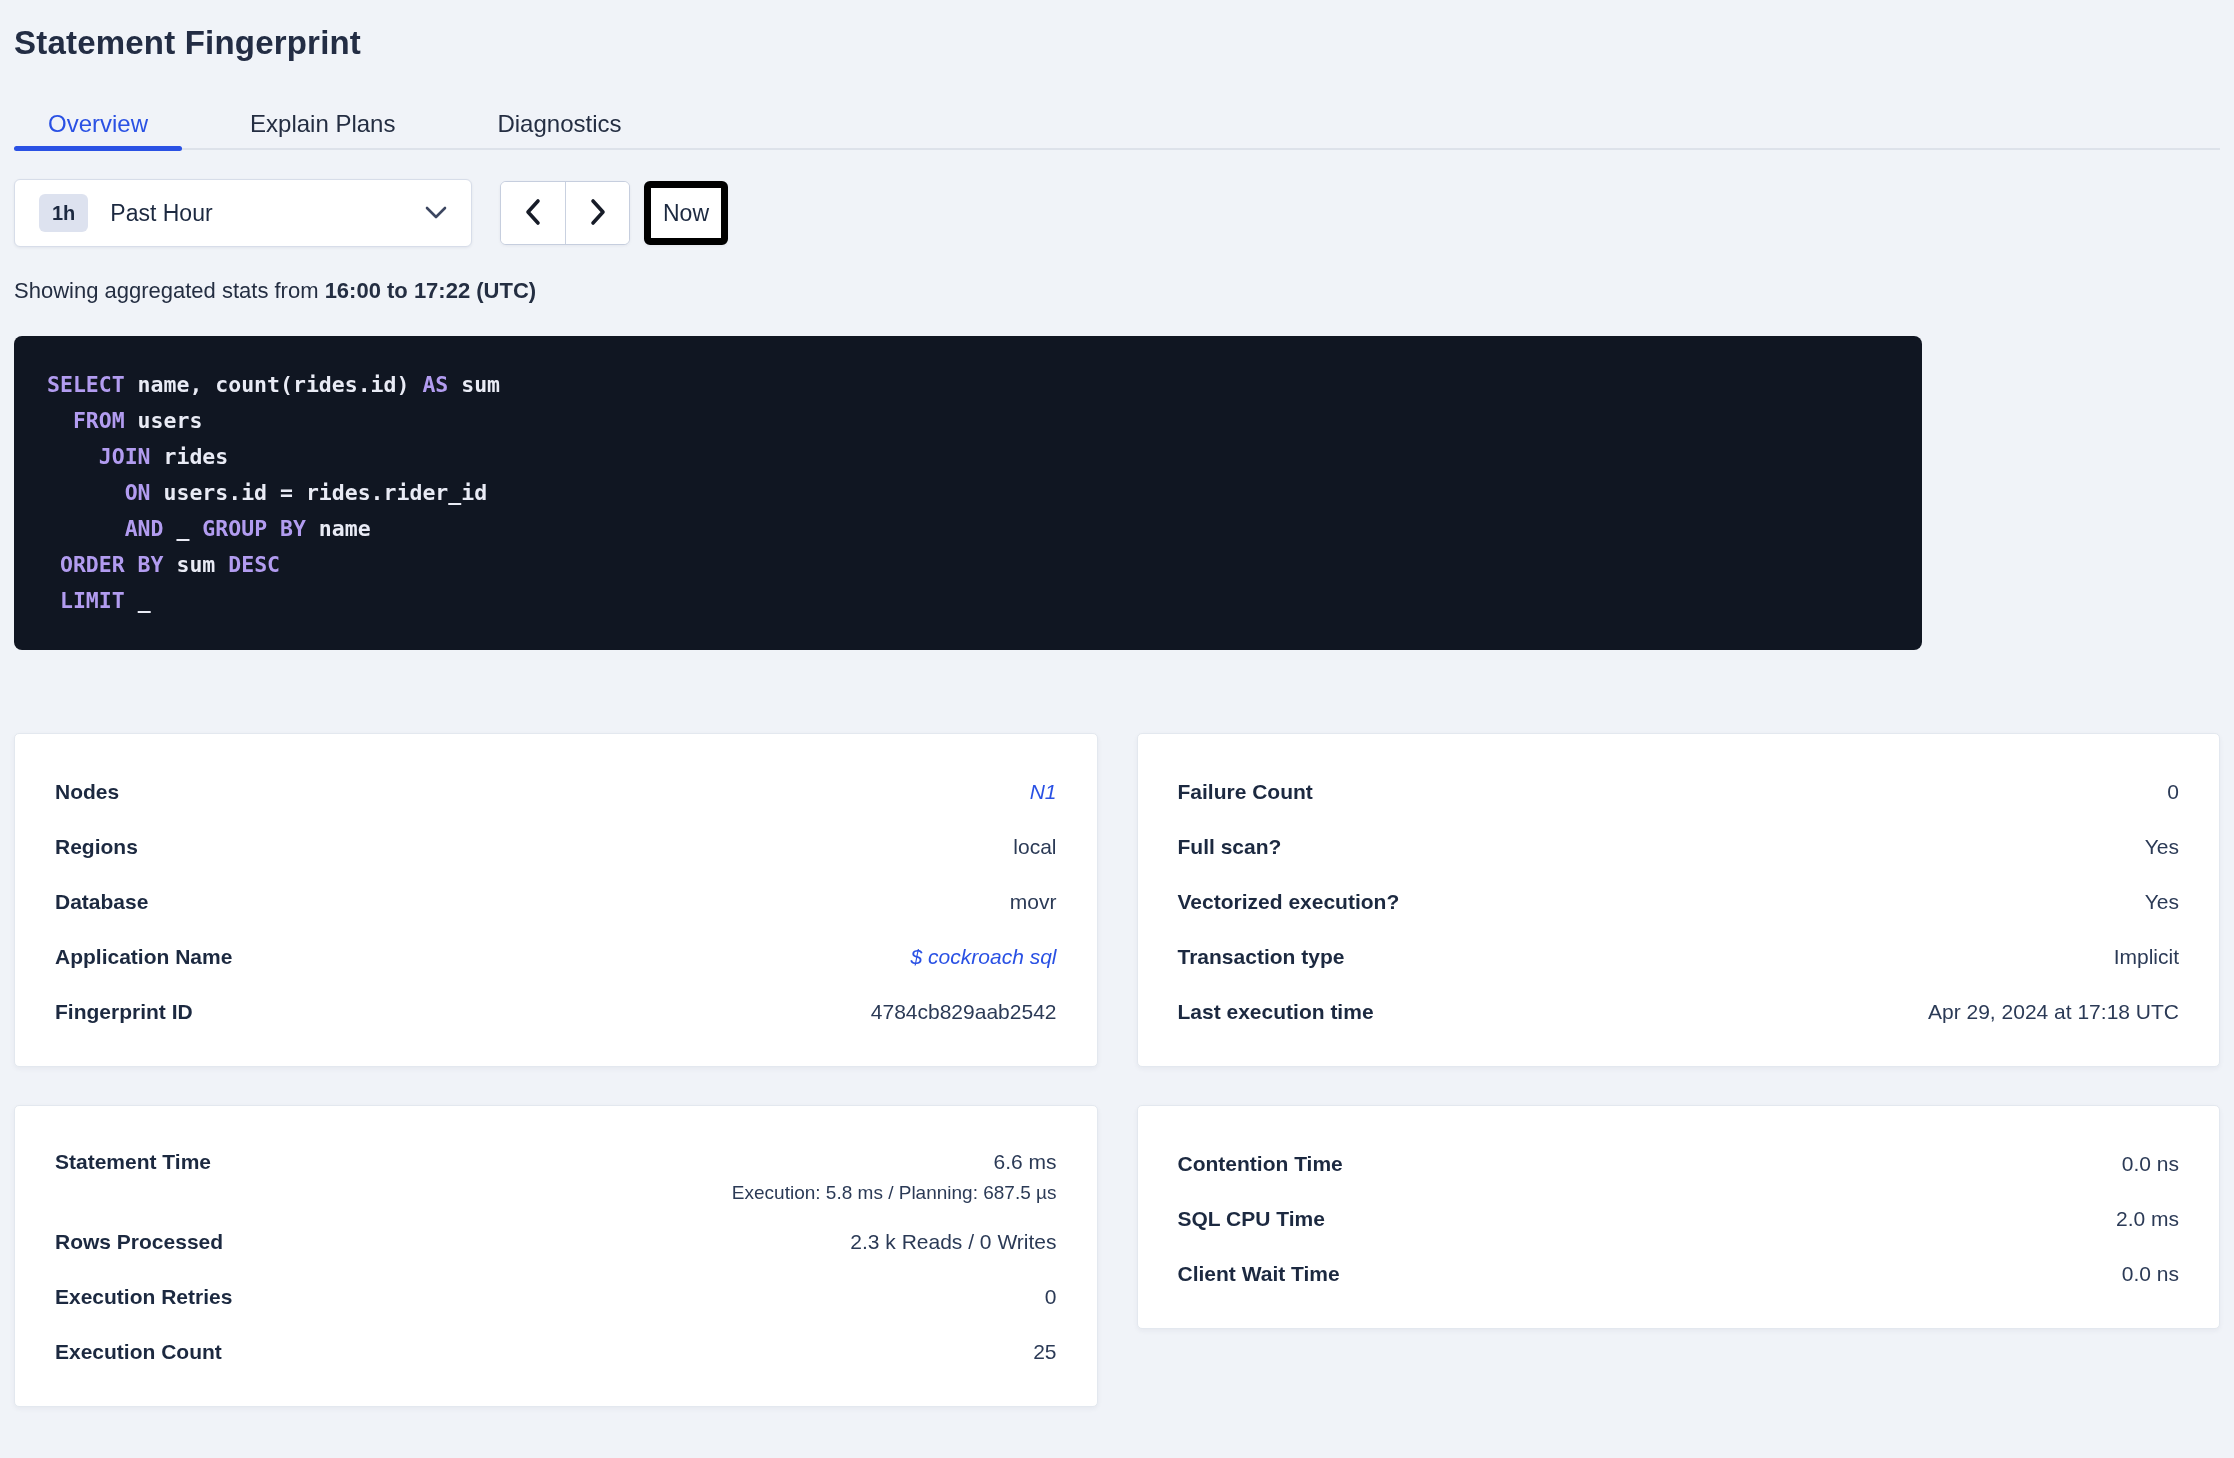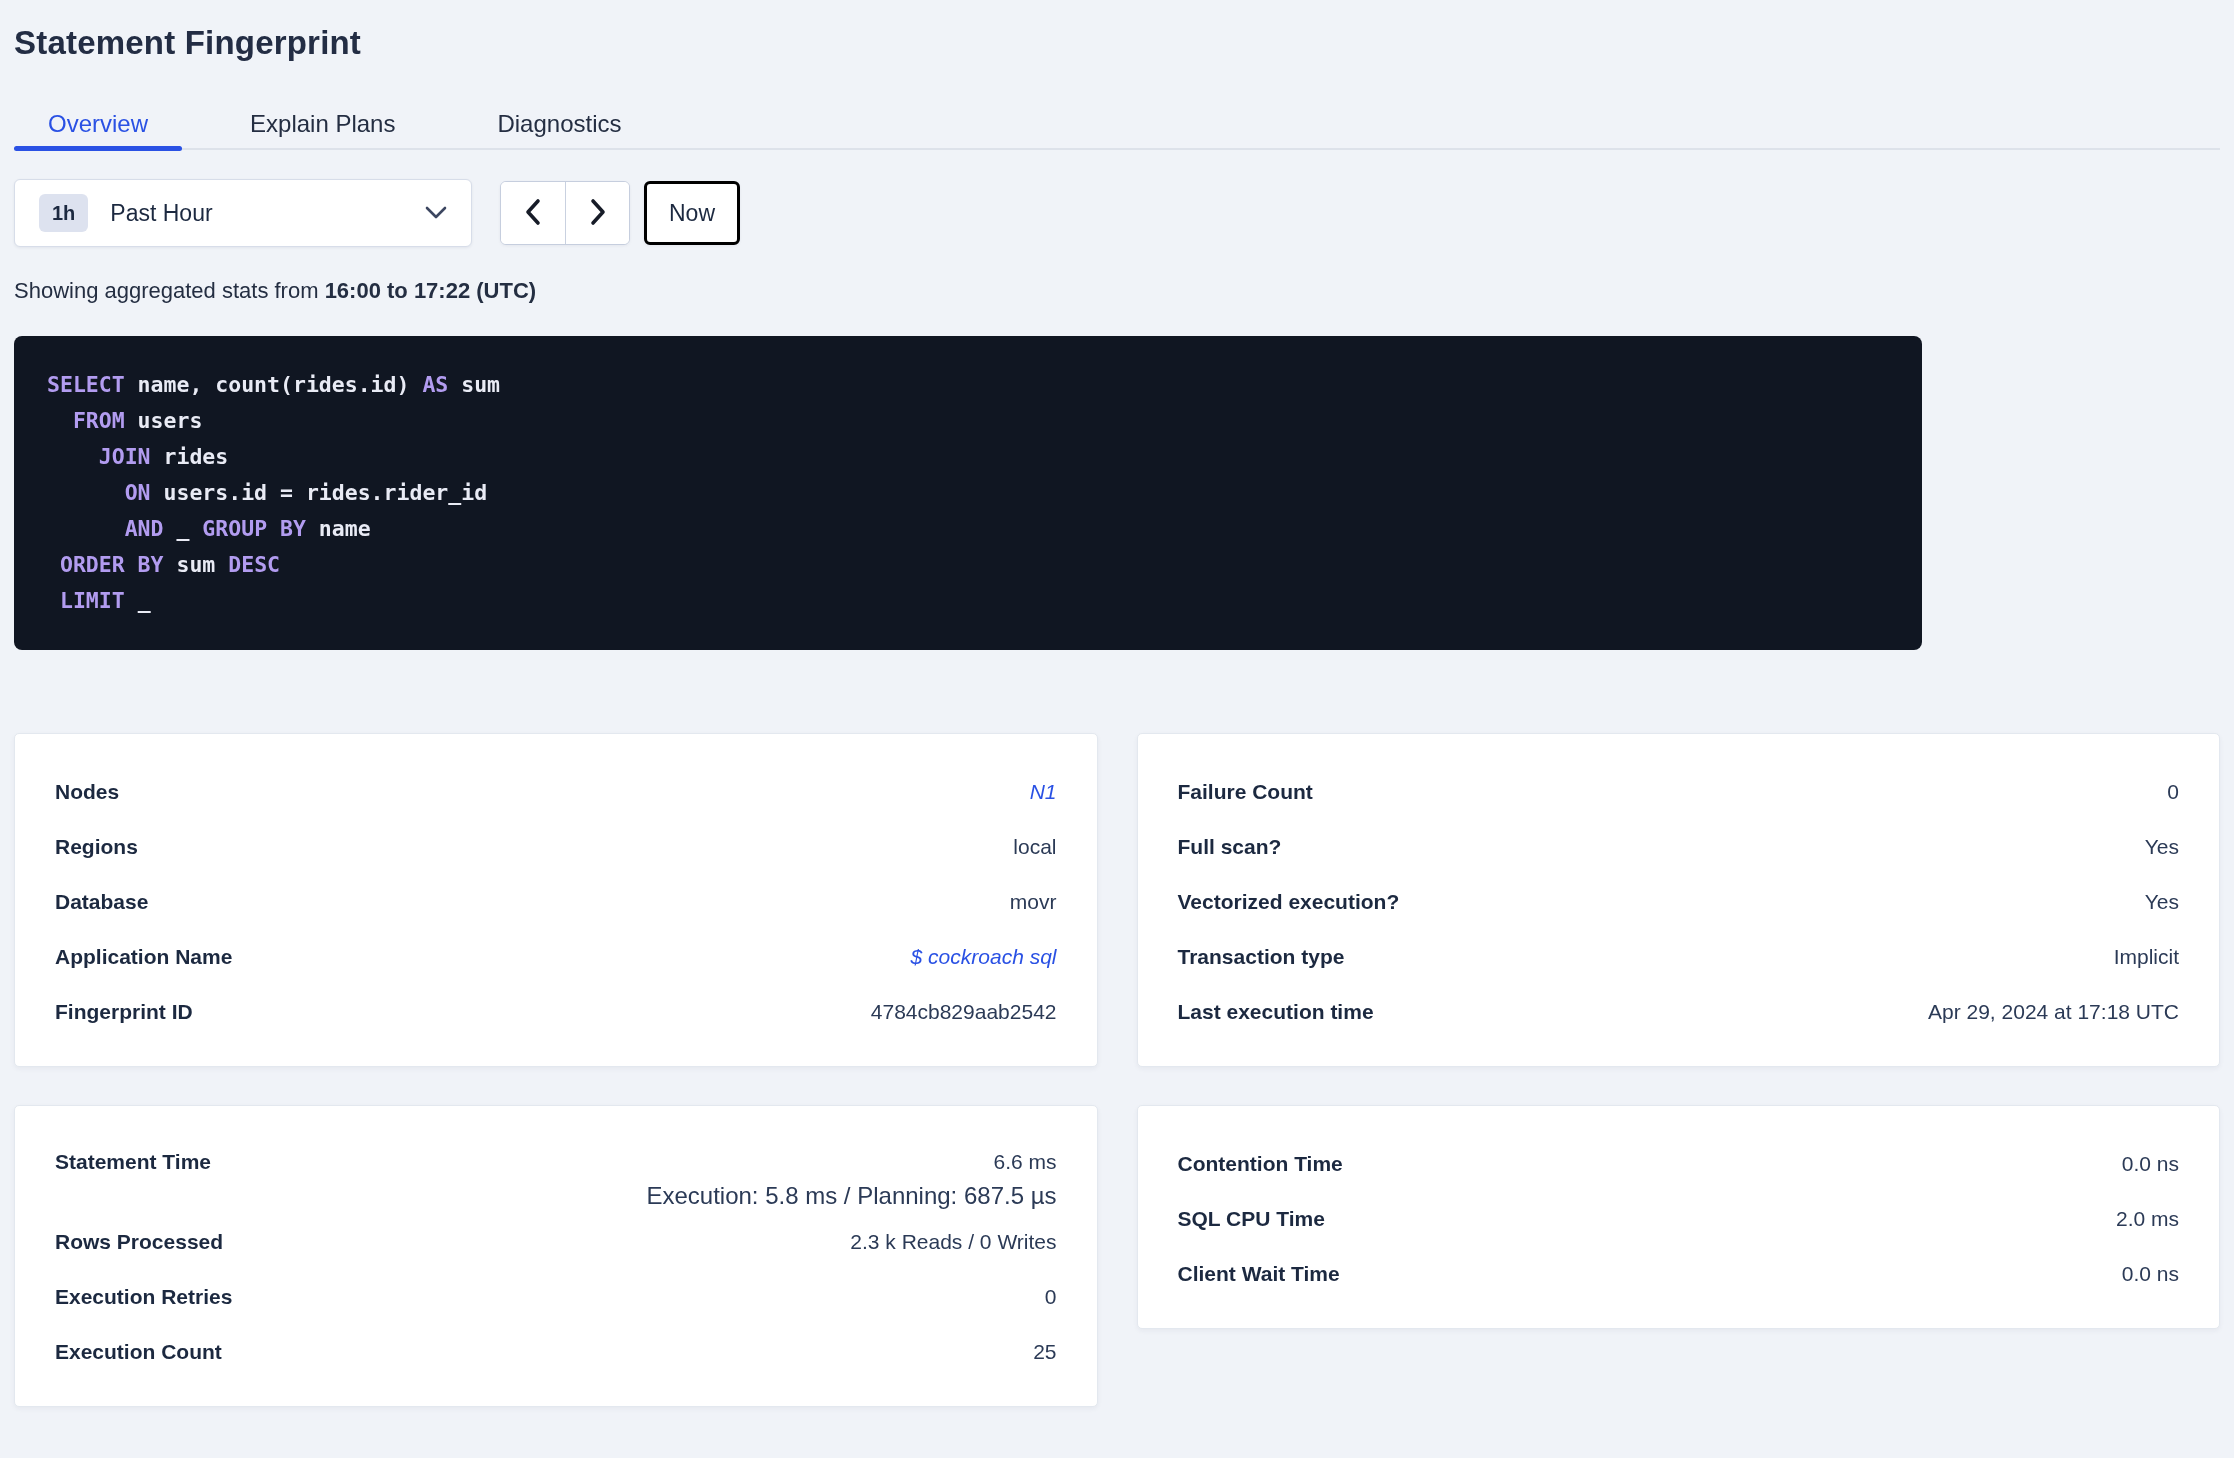--- a/index.html
+++ b/index.html
@@ -45,22 +45,22 @@
     border:1px solid #c6cede; border-radius:6px; overflow:hidden;
     box-shadow:0 1px 3px rgba(30,40,70,.06);
   }
   .pager button {
     width:64px; height:100%; background:#fff; border:none; cursor:pointer;
     display:flex; align-items:center; justify-content:center;
   }
   .pager button + button { border-left:1px solid #c9d1e0; }
 
   .now-btn {
-    margin-left:14px; width:96px; height:64px; background:#fff;
-    border:3px solid #000000; border-radius:6px; font-size:23px; color:#1c2940;
+    margin-left:14px; width:84px; height:64px; background:#fff;
+    border:7px solid #000000; border-radius:6px; font-size:23px; color:#1c2940;
     cursor:pointer; box-shadow:0 1px 3px rgba(30,40,70,.06); font-family:inherit;
   }
 
   
   .agg-line { margin-top:31px; font-size:22px; color:#242e42; }
   .agg-line b { font-weight:700; }
 
   
   .sql-box {
     margin-top:32px; background:#101622; border-radius:8px;
@@ -80,21 +80,21 @@
     padding:30px 40px 27px 40px; box-shadow:0 2px 5px rgba(30,40,70,.05);
   }
   .stat-row {
     display:flex; justify-content:space-between; align-items:center; min-height:55px;
   }
   .stat-row.tall { align-items:flex-start; padding-top:14px; min-height:78px; }
   .stat-label { font-size:21px; font-weight:700; color:#1c2940; }
   .stat-value { font-size:21px; color:#2b3a56; text-align:right; }
   .stat-value.link { color:#2a51e4; cursor:pointer;font-style:italic; }
   .value-block { text-align:right; }
-  .value-sub { font-size:24px; color:#2b3a56; margin-top:8px; }
+  .value-sub { font-size:19px; color:#2b3a56; margin-top:8px; }
 </style>
 </head>
 <body>
 
 <div class="page">
 
   <h1 class="page-title">Statement Fingerprint</h1>
 
   <div class="tabs">
     <div class="tab active">

